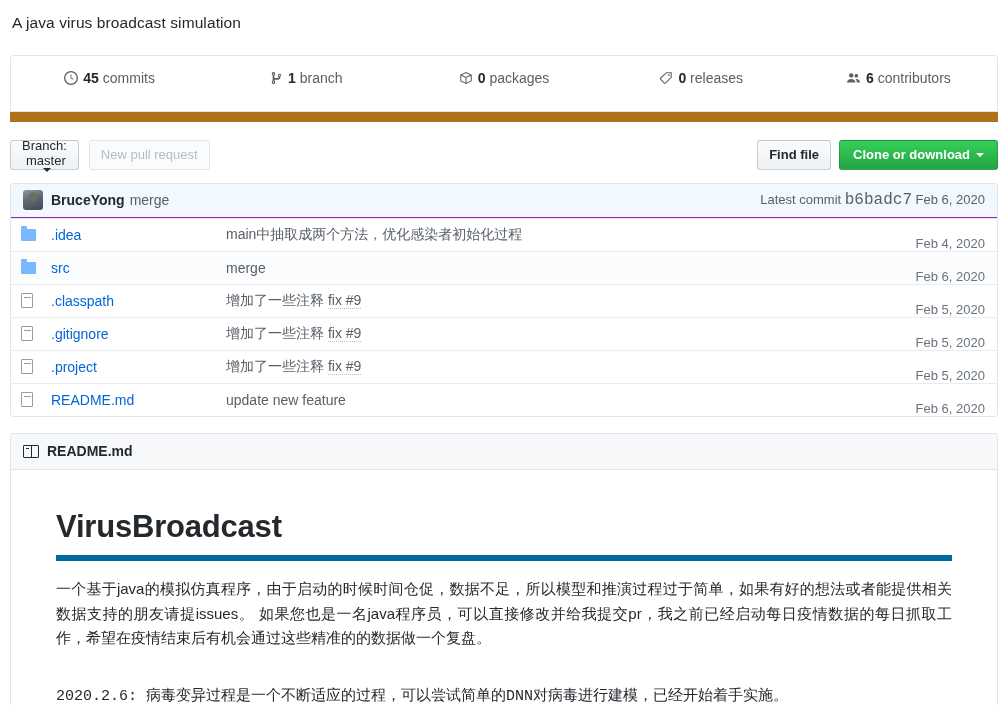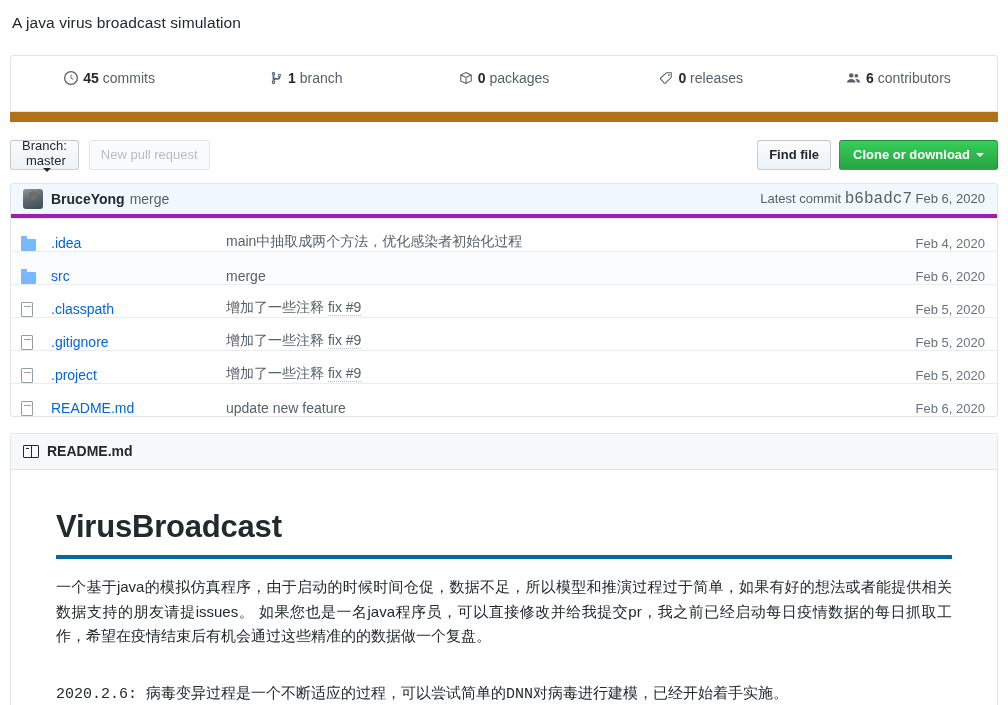--- a/index.html
+++ b/index.html
@@ -131,21 +131,21 @@
   .file-box {
     margin: 13px 10px 0 10px;
     border: 1px solid #e1e4e8;
     border-radius: 3px;
     overflow: hidden;
   }
   .commit-bar {
     display: flex;
     align-items: center;
     background: #f1f8ff;
-    border-bottom: 4px solid #a21caf;
+    border-bottom: 1px solid #a21caf;
     padding: 8px 12px;
     font-size: 14px;
     color: #586069;
     height: 34px;
     box-sizing: border-box;
   }
   .avatar {
     width: 20px; height: 20px;
     border-radius: 3px;
     margin-right: 8px;
@@ -169,21 +169,21 @@
   }
   .sha {
     font-family: "Liberation Mono", "DejaVu Sans Mono", monospace;
     font-size: 16px;
     color: #586069;
     cursor: pointer;
   }
 
   .file-row {
     display: flex;
-    align-items: flex-end;
+    align-items: center;
     border-top: 1px solid #eaecef;
     height: 33px;
     font-size: 14px;
     box-sizing: border-box;
   }
   .file-row:first-of-type { border-top: none; }
   .file-row.alt { background: #fbfcfd; }
   .cell-icon {
     width: 30px;
     padding-left: 10px;
@@ -301,21 +301,21 @@
   }
   .readme-body {
     padding: 30px 45px 32px 45px;
   }
   .readme-h1 {
     font-size: 31px;
     font-weight: 600;
     color: #24292e;
     margin: 8px 0 0 0;
     padding-bottom: 9px;
-    border-bottom: 4px solid #0369a1;
+    border-bottom: 6px solid #0369a1;
     line-height: 1.25;
     letter-spacing: -0.2px;
   }
   .readme-p {
     margin: 16px 0 0 0;
     font-size: 15px;
     line-height: 1.62;
     color: #24292e;
     text-align: justify;
   }

